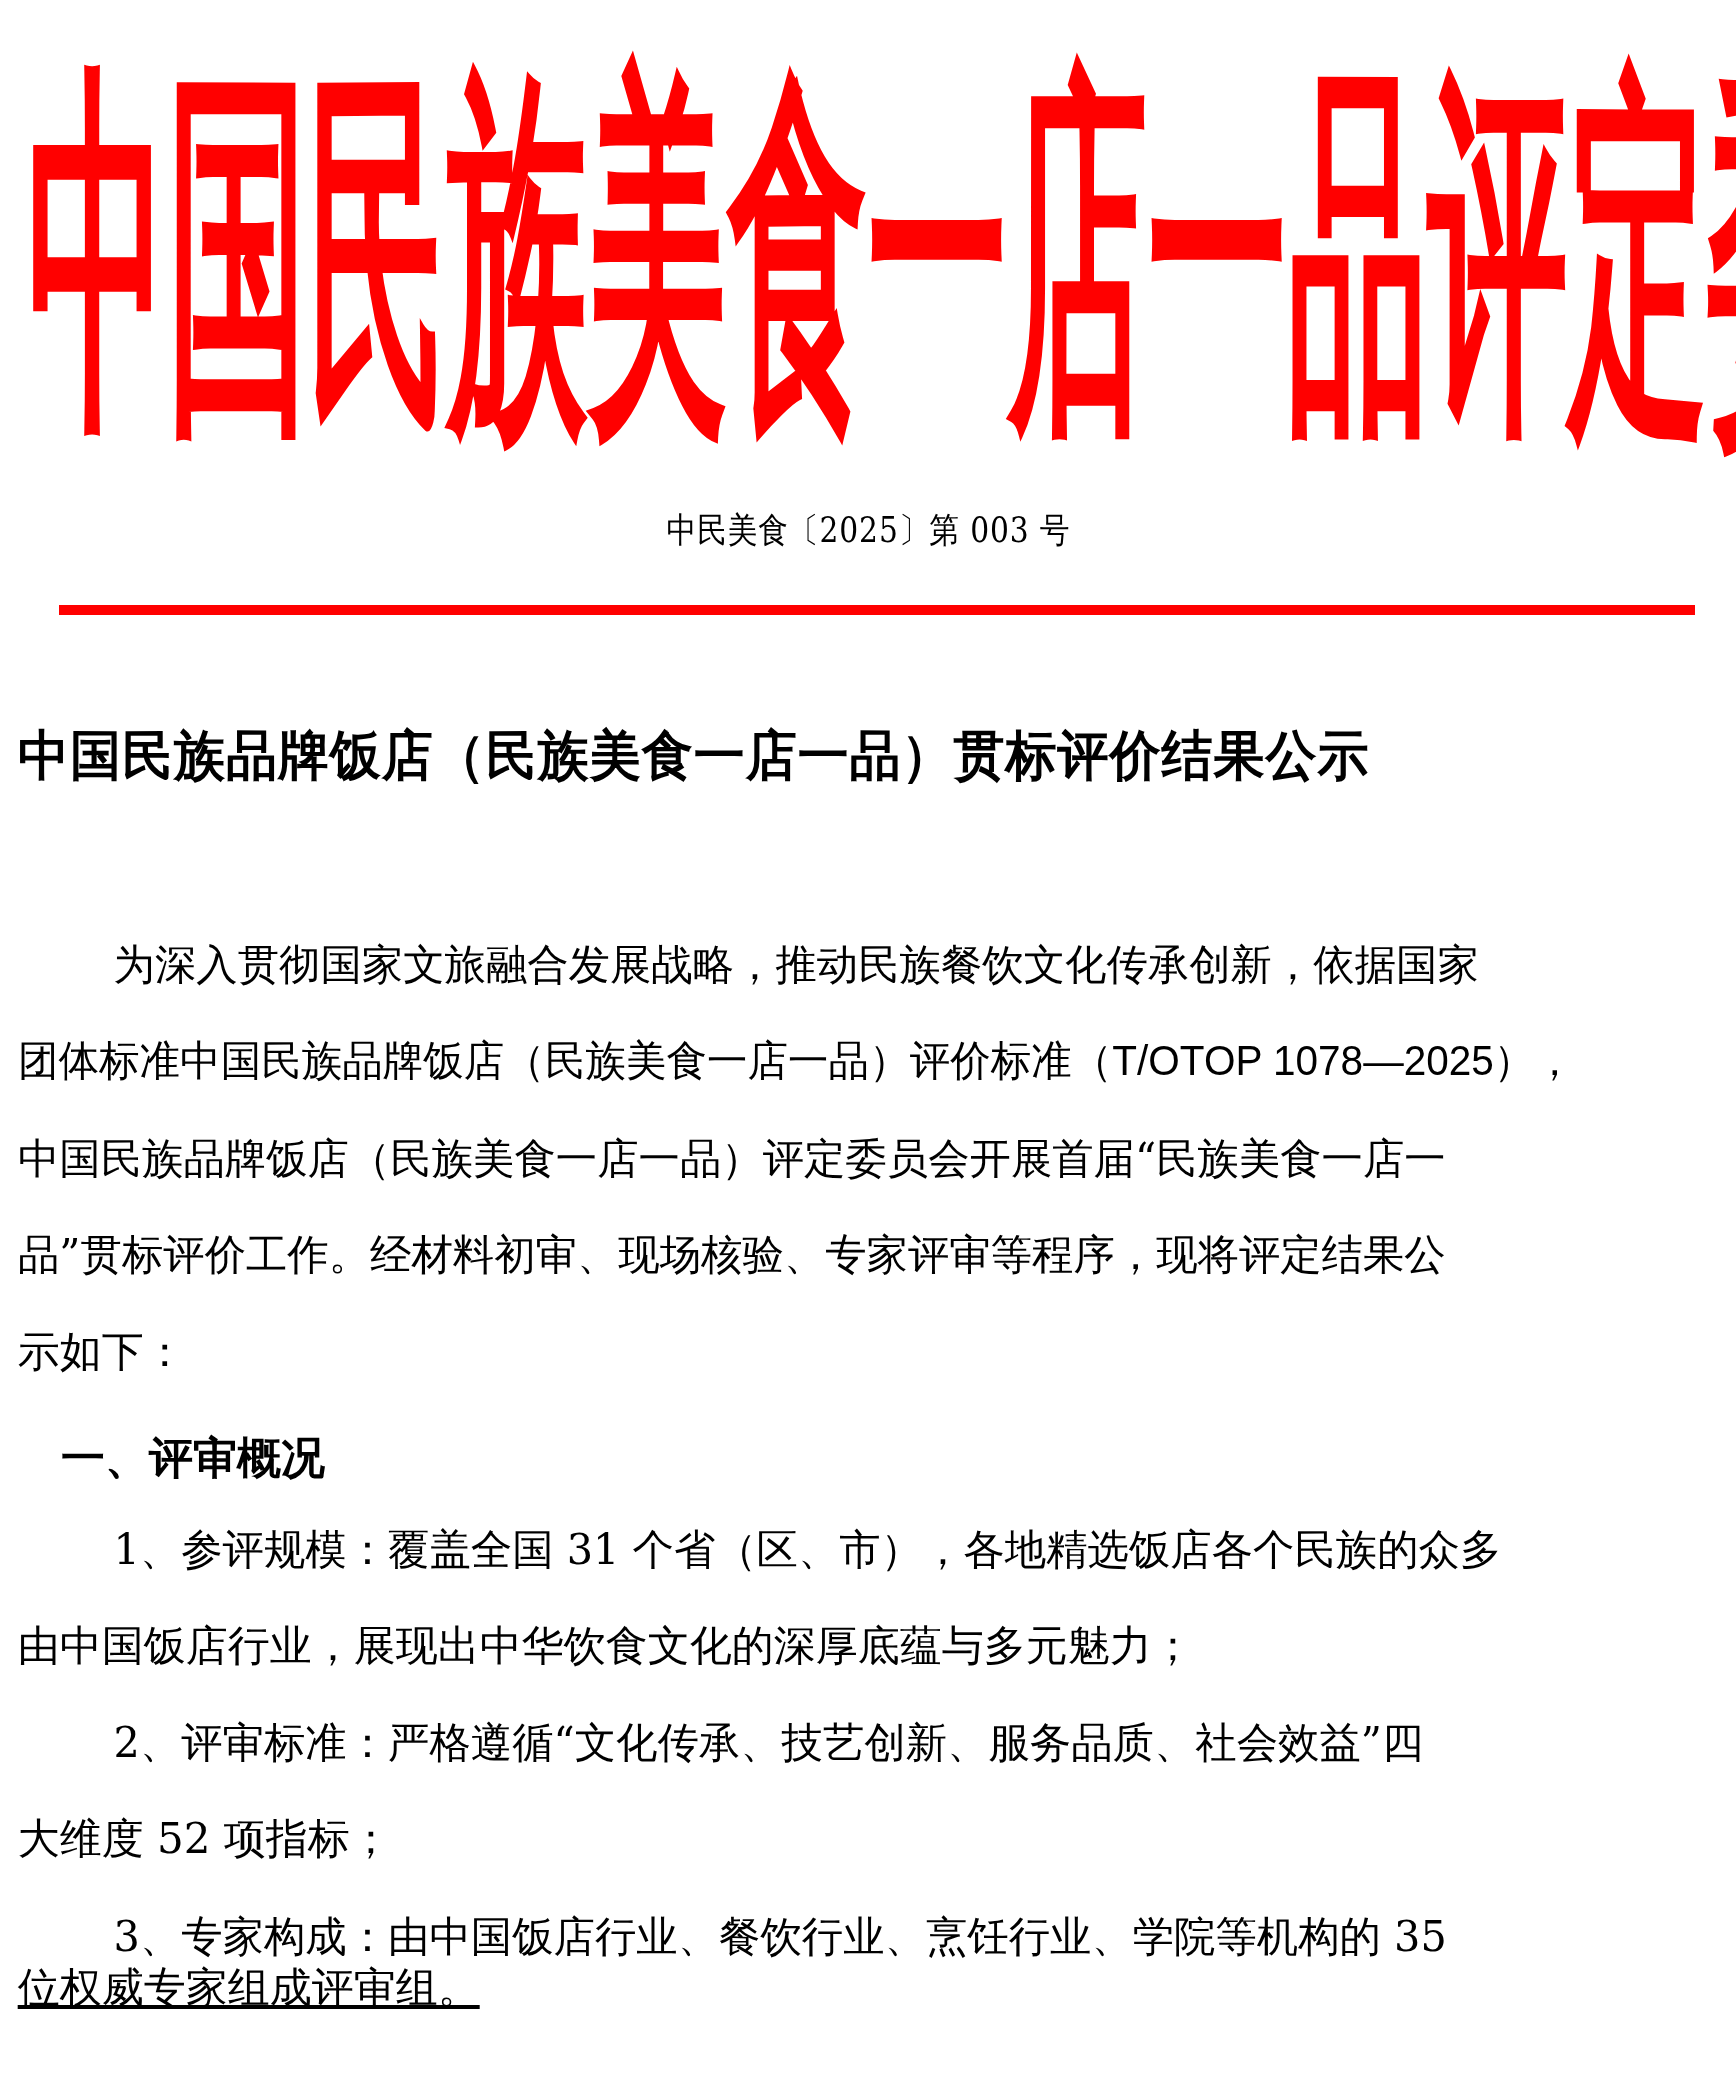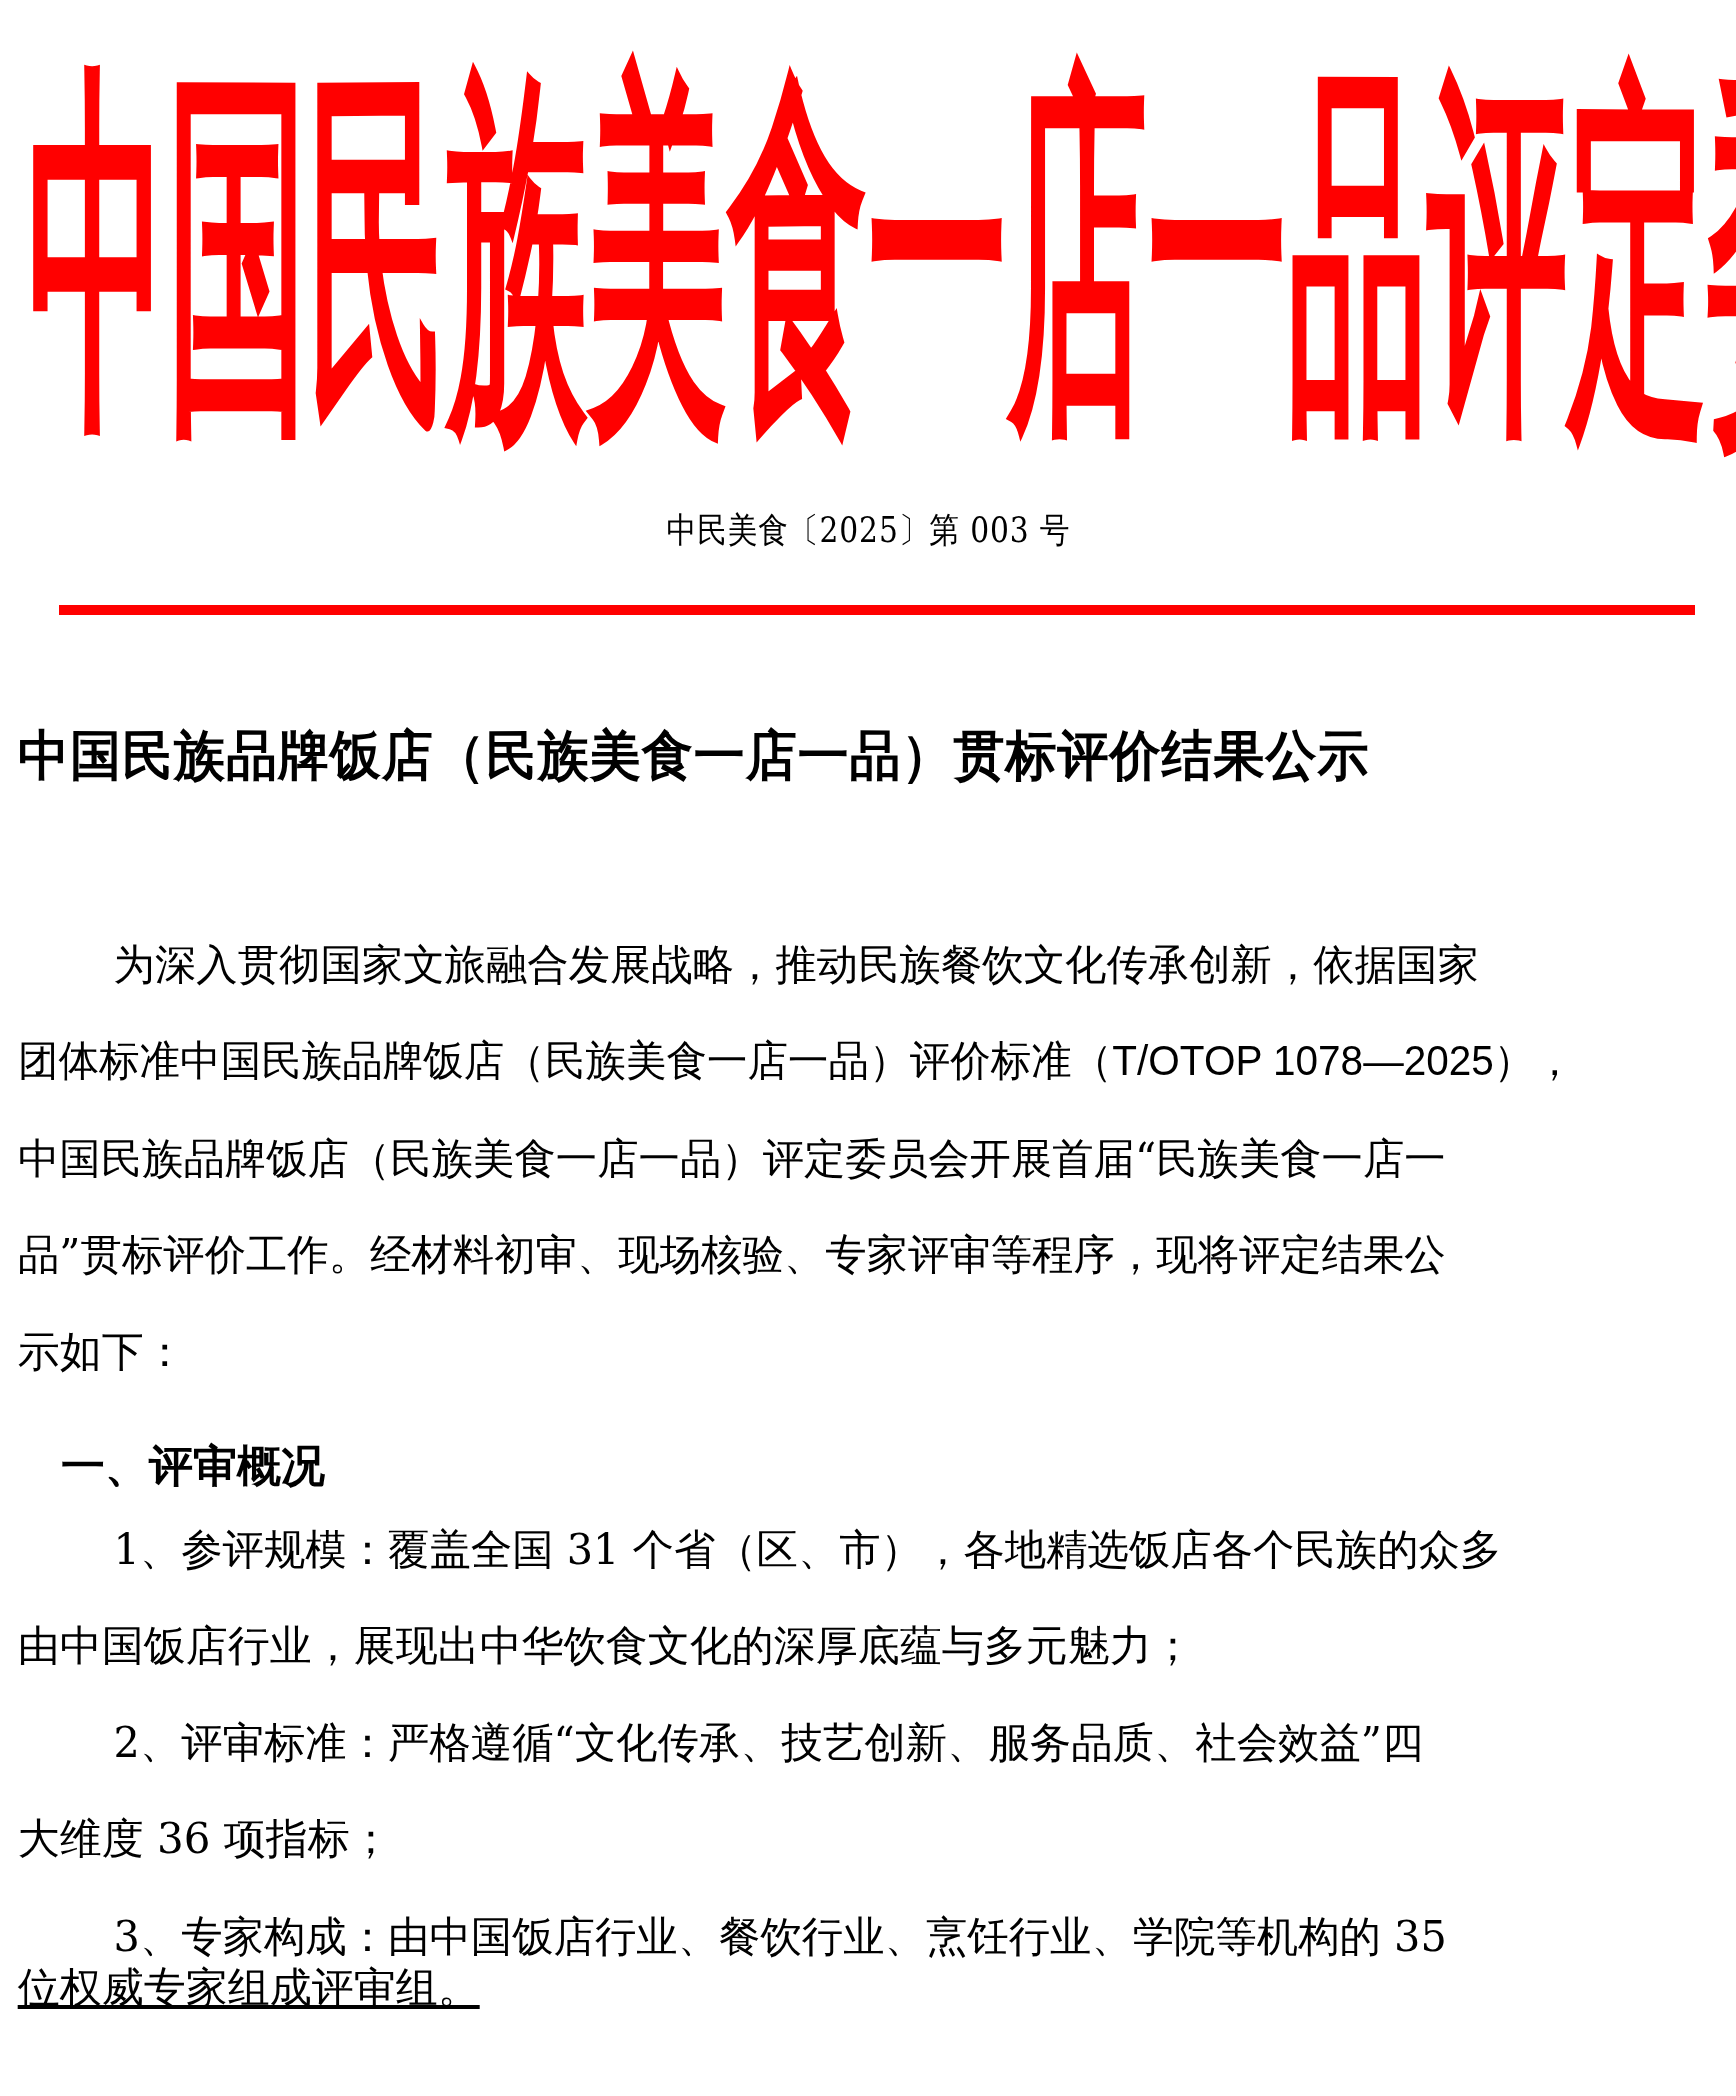--- a/index.html
+++ b/index.html
@@ -80,21 +80,20 @@
   }
   .heading-1 {
     position: absolute;
     left: 61px;
     top: 1436px;
     font-family: "DejaVu Sans", "Liberation Sans", sans-serif;
     font-weight: bold;
     font-size: 44px;
     line-height: 1;
     white-space: nowrap;
-    margin-top: 8px;
   }
   .indent { padding-left: 97px; }
   .latin { font-family: "Liberation Sans", sans-serif; }
 </style>
 </head>
 <body>
 
 <div class="masthead">
   <span>中</span>
   <span>国</span>
@@ -122,16 +121,16 @@
 <div class="body-text" style="top:1040px; transform:scaleX(0.965);"><span>团体标准中国民族品牌饭店（民族美食一店一品）评价标准（</span><span class="latin">T/OTOP 1078—2025</span><span>），</span></div>
 <div class="body-text" style="top:1138px; transform:scaleX(0.985);">中国民族品牌饭店（民族美食一店一品）评定委员会开展首届“民族美食一店一</div>
 <div class="body-text" style="top:1234px; transform:scaleX(0.985);">品”贯标评价工作。经材料初审、现场核验、专家评审等程序，现将评定结果公</div>
 <div class="body-text" style="top:1331px;">示如下：</div>
 
 <div class="heading-1">一、评审概况</div>
 
 <div class="body-text indent" style="top:1529px; transform:scaleX(0.985);">1、参评规模：覆盖全国 31 个省（区、市），各地精选饭店各个民族的众多</div>
 <div class="body-text" style="top:1625px;">由中国饭店行业，展现出中华饮食文化的深厚底蕴与多元魅力；</div>
 <div class="body-text indent" style="top:1722px; transform:scaleX(0.985);">2、评审标准：严格遵循“文化传承、技艺创新、服务品质、社会效益”四</div>
-<div class="body-text" style="top:1818px;">大维度 36 项指标；</div>
+<div class="body-text" style="top:1818px;">大维度 52 项指标；</div>
 <div class="body-text indent" style="top:1916px; transform:scaleX(0.985);">3、专家构成：由中国饭店行业、餐饮行业、烹饪行业、学院等机构的 35</div>
 <div class="body-text" style="top:1967px;text-decoration:underline;">位权威专家组成评审组。</div>
 
 
 </body></html>

